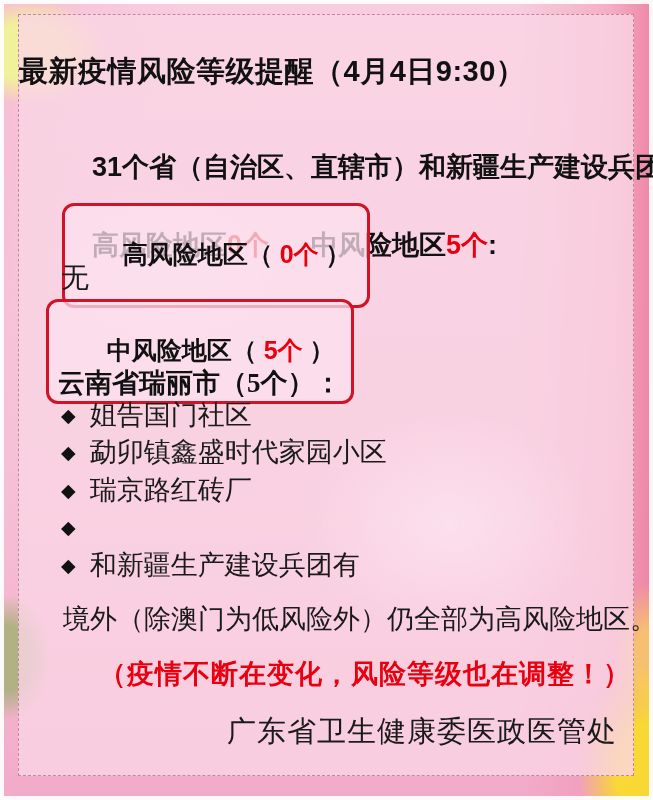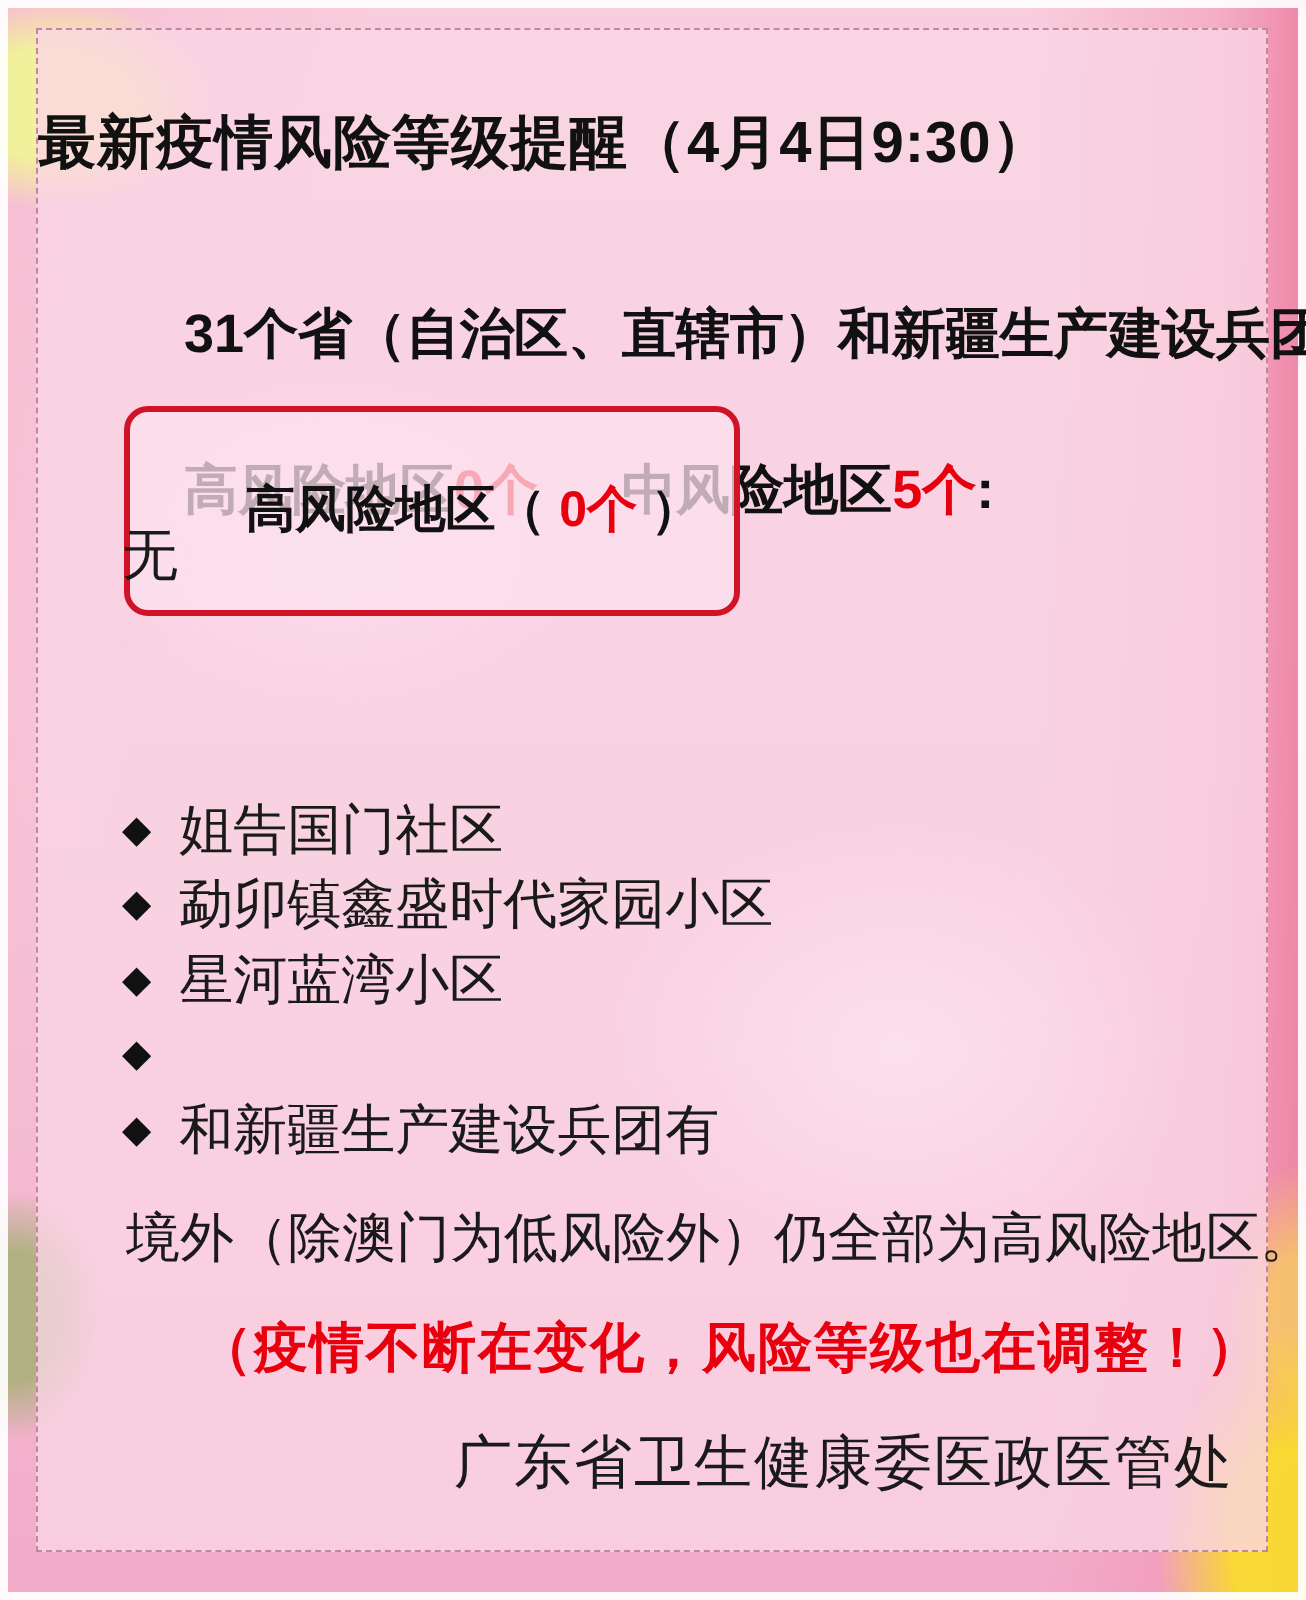--- a/index.html
+++ b/index.html
@@ -120,34 +120,38 @@
       <span>31个省（自治区、直辖市）和新疆生产建设兵团有</span><br>
       <span>高风险地区</span><span class="red">0个</span><span>，  中风险地区</span><span class="red">5个</span><span>:</span>
     </div>
 
     <div class="abs risk-box box-high">
       <span>高风险地区（ </span><span class="red">0个</span><span> ）</span>
     </div>
 
     <div class="abs serif none-value">无</div>
 
+    <div class="abs risk-box box-medium">
+      <span>中风险地区（ </span><span class="red">5个</span><span> ）</span>
+    </div>
 
+    <div class="abs serif region-heading">云南省瑞丽市（5个）：</div>
 
     <ul class="abs serif risk-list">
       <li>
         <span class="diamond">◆</span>
         <span>姐告国门社区</span>
       </li>
       <li>
         <span class="diamond">◆</span>
         <span>勐卯镇鑫盛时代家园小区</span>
       </li>
       <li>
         <span class="diamond">◆</span>
-        <span>星河蓝湾小区</span>
+        <span>瑞京路红砖厂</span>
       </li>
       <li>
         <span class="diamond">◆</span>
       </li>
       <li>
         <span class="diamond">◆</span>
         <span>和新疆生产建设兵团有</span>
       </li>
     </ul>
 

